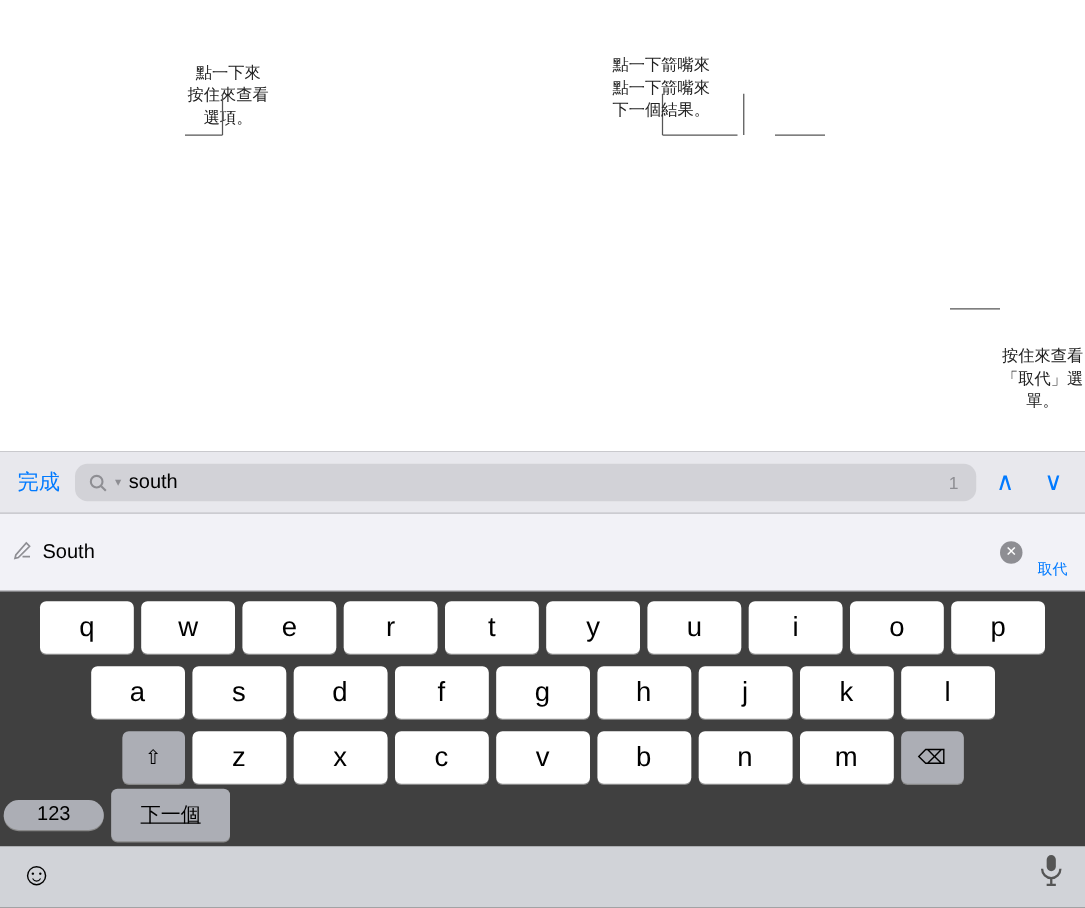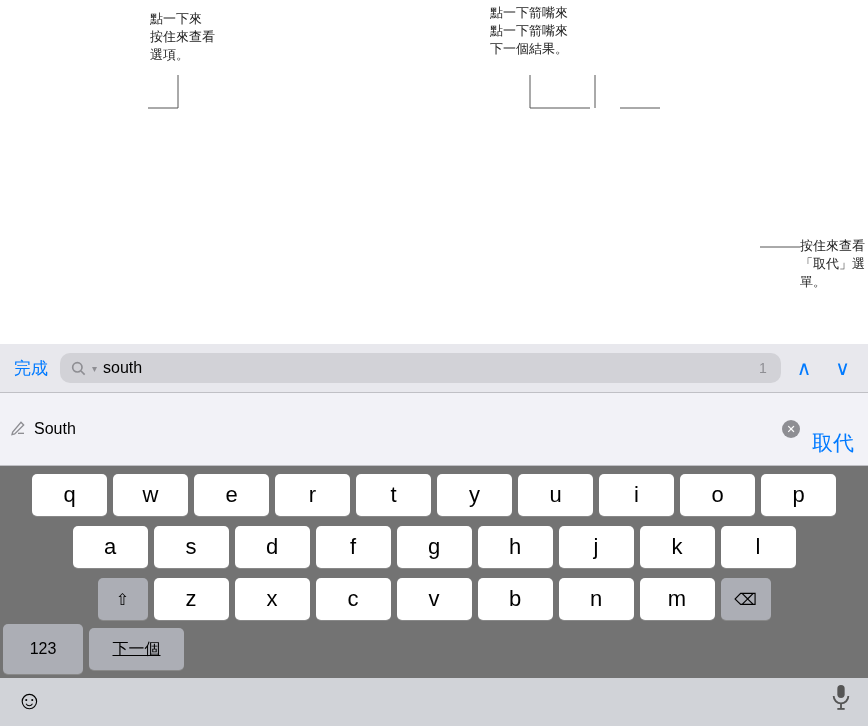--- a/index.html
+++ b/index.html
@@ -11,29 +11,31 @@
       overflow: hidden;
       position: relative;
     }
 
     
     .callout {
       position: absolute;
       font-size: 13px;
       color: #222;
       line-height: 1.4;
+      text-align: center;
+      margin-top: 39px;
     }
 
     
     .keyboard-container {
       position: absolute;
       bottom: 0;
       left: 0;
       right: 0;
-      background: #737373;
+      background: #404040;
     }
 
     
     .find-bar {
       background: #e8e8ed;
       padding: 8px 10px;
       display: flex;
       align-items: center;
       gap: 8px;
       border-bottom: 1px solid #c0c0c5;
@@ -109,21 +111,21 @@
       background: #8e8e93;
       border-radius: 50%;
       display: flex;
       align-items: center;
       justify-content: center;
       color: #fff;
       font-size: 11px;
       cursor: pointer;
     }
     .replace-btn {
-      font-size: 21px;
+      font-size: 12px;
       color: #007aff;
       background: none;
       border: none;
       cursor: pointer;
       padding: 0 4px;
       margin-top: 28px;
     }
 
     
     .keyboard-rows {
@@ -173,22 +175,22 @@
 
     
     .bottom-row {
       display: flex;
       gap: 6px;
       padding: 0 3px 4px;
       align-items: center;
     }
     .key-123 {
       background: #acaeb5;
-      border-radius: 5px;
-      height: 50px;
+      border-radius: 15px;
+      height: 24px;
       min-width: 80px;
       display: flex;
       align-items: center;
       justify-content: center;
       font-size: 16px;
       cursor: pointer;
       box-shadow: 0 1px 0 #888;
     }
     .key-space {
       flex: 1;

